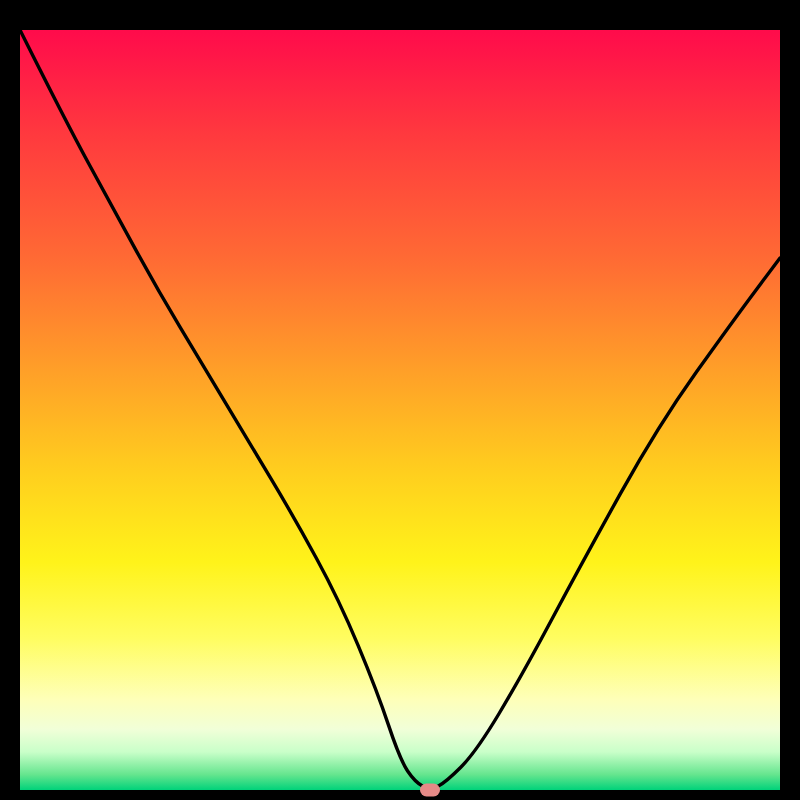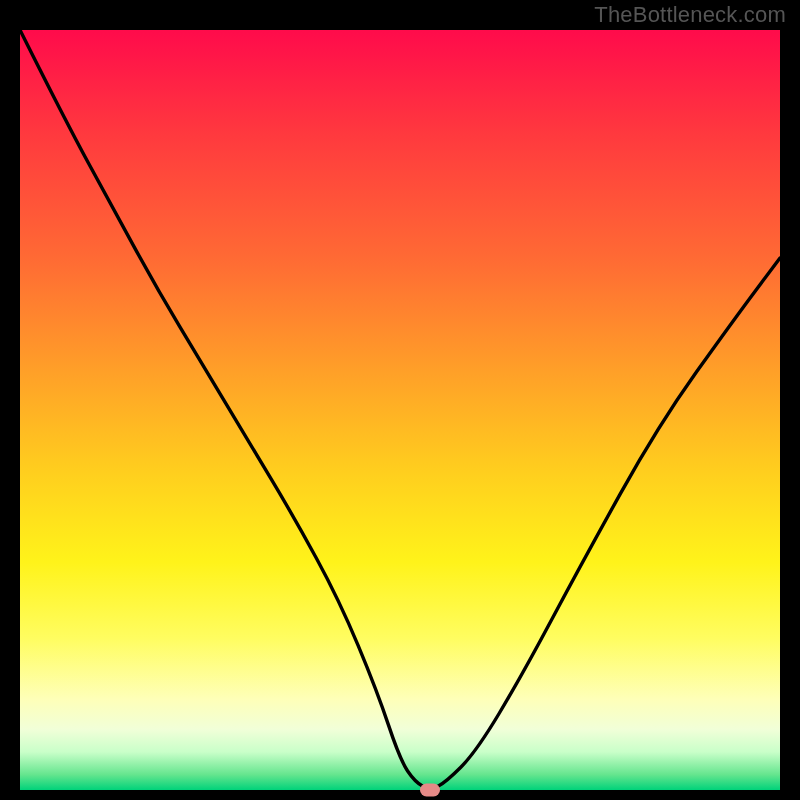--- a/index.html
+++ b/index.html
@@ -64,21 +64,20 @@
     height: 13px;
     background: #e58a87;
     border-radius: 7px;
     transform: translate(-50%, -50%);
   }
 </style>
 </head>
 <body>
 
 <div class="frame">
-  <div class="watermark">TheBottleneck.com</div>
 
   <div class="plot">
     <svg class="curve" viewBox="0 0 760 760" preserveAspectRatio="none">
       <path id="curve-path" fill="none" stroke="#000" stroke-width="3.4" stroke-linecap="round" stroke-linejoin="round" d="M 0.0 0.0 Q 45.6 91.2 68.4 133.0 Q 91.2 174.8 114.0 216.6 Q 136.8 258.4 159.6 296.4 Q 182.4 334.4 205.2 372.4 Q 228.0 410.4 250.8 448.4 Q 273.6 486.4 296.4 528.2 Q 319.2 570.0 338.2 615.6 Q 357.2 661.2 368.6 695.4 Q 380.0 729.6 387.6 741.0 Q 395.2 752.4 402.8 756.2 Q 410.4 760.0 418.0 756.2 Q 425.6 752.4 440.8 737.2 Q 456.0 722.0 478.8 684.0 Q 501.6 646.0 532.0 589.0 Q 562.4 532.0 600.4 463.6 Q 638.4 395.2 676.4 342.0 Q 714.4 288.8 737.2 258.4 T 760.0 228.0"></path>
     </svg>
     <div id="marker" class="marker" style="left: 410.4px; top: 760px; background: rgb(229, 138, 135);"></div>
   </div>
 </div>
 
 </body></html>

